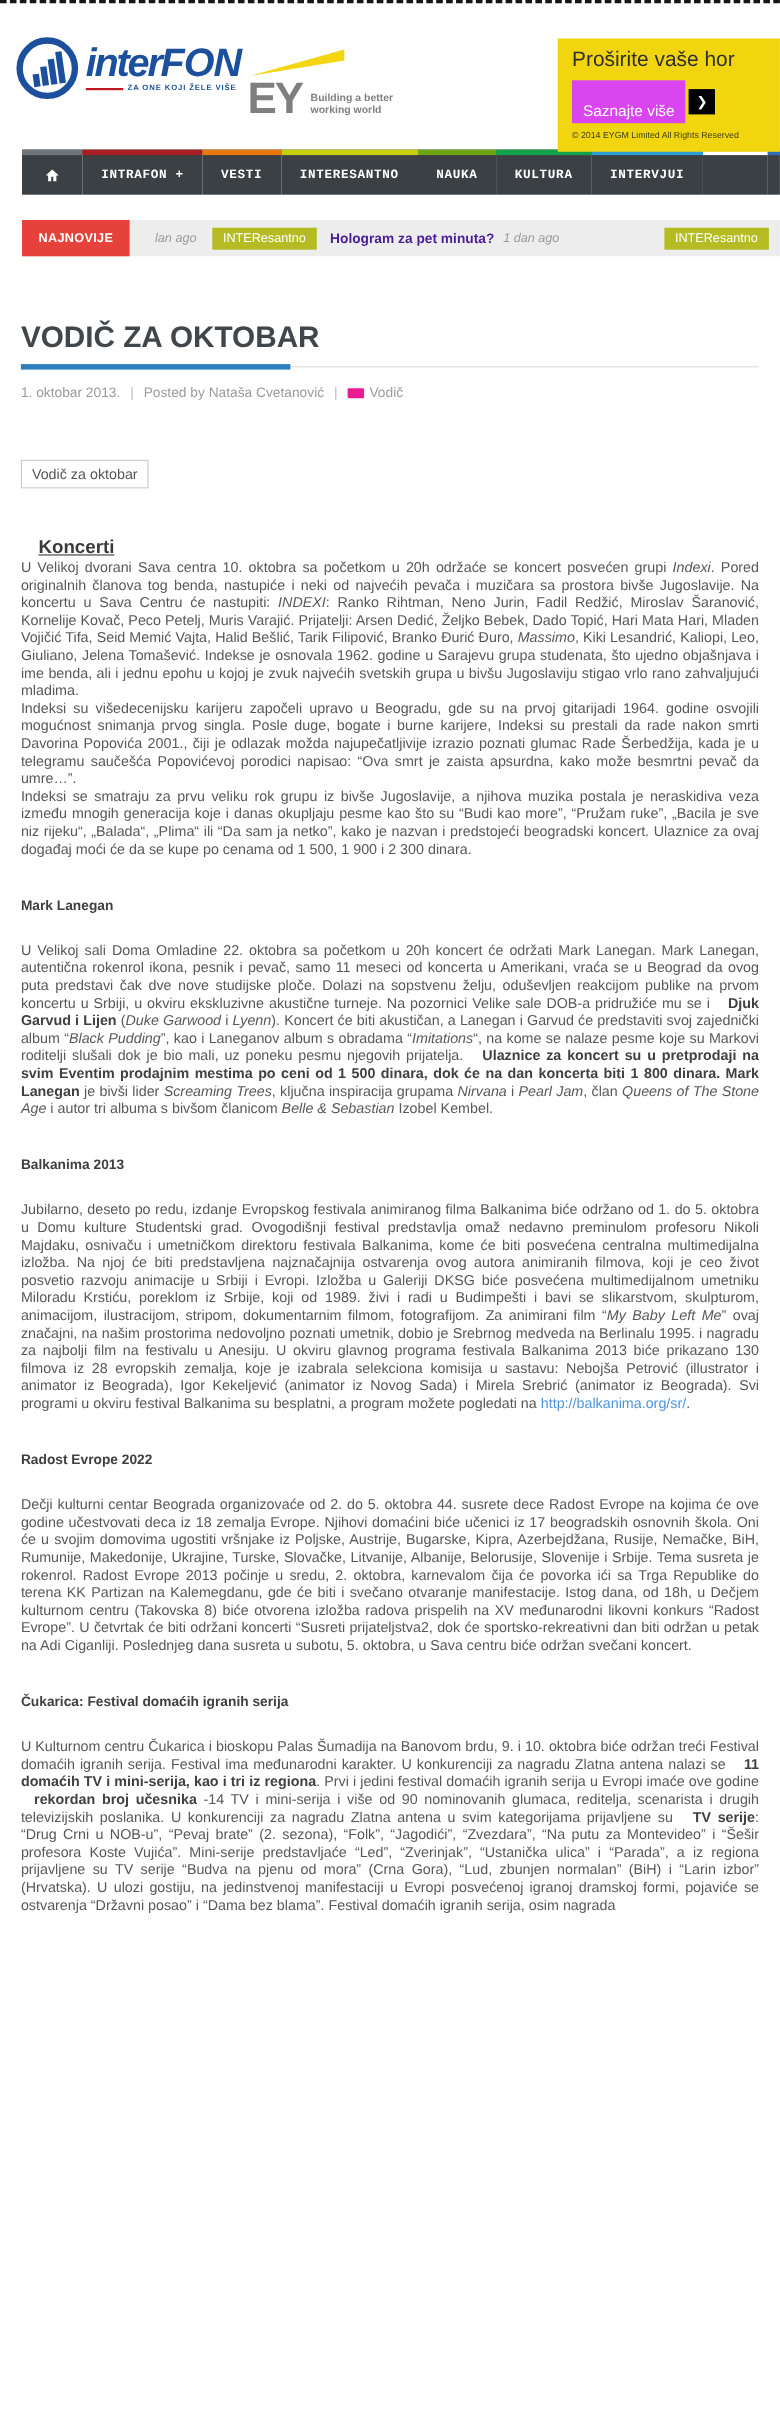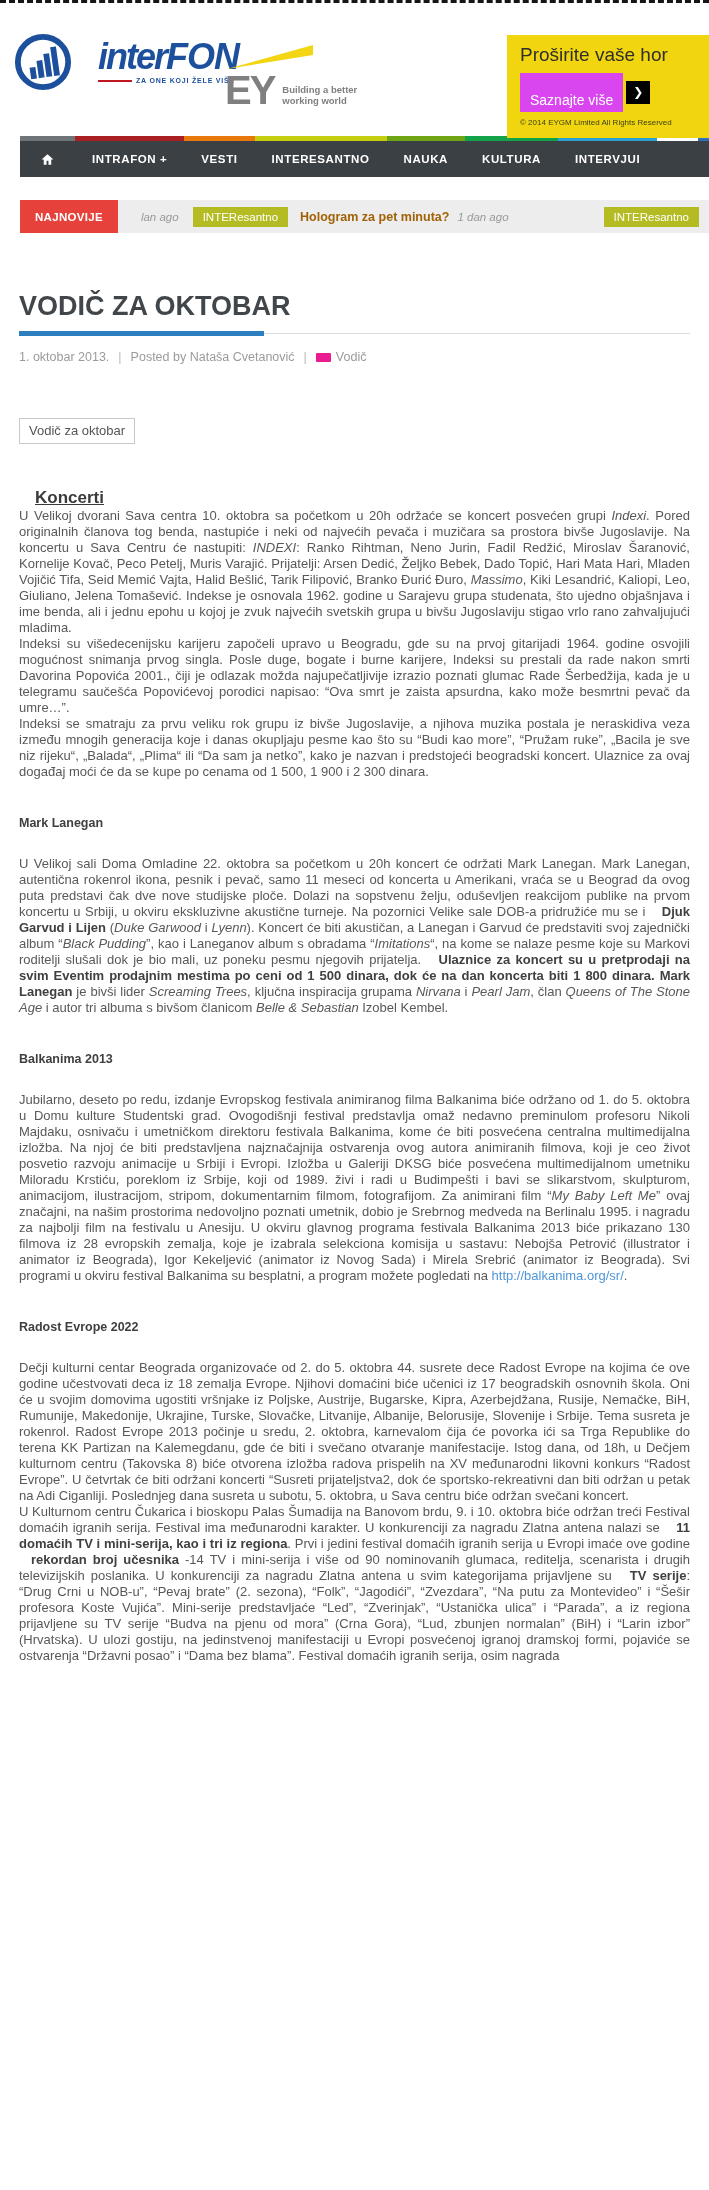--- a/index.html
+++ b/index.html
@@ -12,21 +12,21 @@
     --ad-yellow:#f0d50f;
   }
   *{box-sizing:border-box;}
   html,body{margin:0;padding:0;background:#fff;}
   body{width:709px;font-family:"Liberation Sans",sans-serif;}
   .page{position:relative;width:709px;min-height:2190px;background:#fff;overflow:hidden;}
   .top-dash{border-top:3px dashed #161616;width:100%;}
 
   
   header{position:relative;height:130px;padding:30px 0 0 14px;}
-  .logo-if{display:flex;align-items:center;text-decoration:none;gap:20px;}
+  .logo-if{display:flex;align-items:center;text-decoration:none;}
   .if-circle{width:58px;height:58px;flex:0 0 58px;}
   .if-text{margin-left:6px;width:140px;}
   .if-name{font-size:36px;line-height:34px;font-weight:bold;font-style:italic;color:#1c4f9c;letter-spacing:-2px;}
   .if-name .fon{letter-spacing:-1px;}
   .if-tagline{display:flex;align-items:center;margin-top:3px;}
   .if-tagline .tl-line{flex:0 0 34px;height:2px;background:#c01722;margin-right:4px;}
   .if-tagline span.txt{font-size:7px;font-weight:bold;color:#1c4f9c;letter-spacing:0.8px;white-space:nowrap;}
 
   .logo-ey{position:absolute;left:225px;top:40px;}
   .ey-beam{display:block;margin-left:0px;}
@@ -35,32 +35,32 @@
   .ey-tagline{font-size:9.5px;line-height:11px;font-weight:bold;color:#7f7f7f;margin-left:8px;padding-bottom:1px;}
 
   .ad{position:absolute;right:0;top:32px;width:202px;height:103px;background:var(--ad-yellow);padding:9px 0 0 13px;overflow:hidden;cursor:pointer;}
   .ad-headline{font-size:19px;color:#2f2f2f;white-space:nowrap;}
   .ad-cta-row{margin-top:7px;display:flex;align-items:center;}
   .ad-cta{background:#d946ef;color:#fff;font-size:14px;padding:19px 10px 4px;}
   .ad-arrow{background:#000;color:#fff;font-size:12px;padding:4px 7px 5px;margin-left:3px;}
   .ad-copy{margin-top:6px;font-size:8px;color:#3f3f12;}
 
   
-  .main-nav{display:flex;height:42px;margin:3px 0 0 20px;}
+  .main-nav{display:flex;height:42px;margin:3px 0 0 20px;font-family:Liberation Mono, monospace;}
   .nav-item{border-top:5px solid #777;background:var(--nav-bg);color:#fff;font-size:11.5px;font-weight:bold;letter-spacing:0.6px;display:flex;align-items:center;padding:0 17px;height:41px;cursor:pointer;white-space:nowrap;}
   .nav-spacer{flex:1;background:var(--nav-bg);height:36px;margin-top:5px;}
   .nav-partial{width:11px;border-top:5px solid #2e6fb7;background:var(--nav-bg);height:41px;}
 
   
   .ticker{display:flex;margin:22px 0 0 20px;height:33px;width:689px;}
   .ticker-badge{background:var(--ticker-red);color:#fff;font-weight:bold;font-size:11.5px;display:flex;align-items:center;padding:0 15px;letter-spacing:0.3px;}
   .ticker-track{flex:1;background:#ededed;display:flex;align-items:center;white-space:nowrap;overflow:hidden;padding-left:23px;}
   .ticker-time{font-style:italic;color:#9a9a9a;font-size:11.5px;margin-right:14px;}
   .ticker-tag{background:var(--tag-olive);color:#fff;font-size:11.5px;padding:4px 10px;margin-right:12px;flex:0 0 auto;cursor:pointer;}
-  .ticker-title{font-weight:bold;color:#a16207;font-size:12.5px;margin-right:8px;cursor:pointer;}
+  .ticker-title{font-weight:bold;color:#4c1d95;font-size:12.5px;margin-right:8px;cursor:pointer;}
   .ticker-entry{display:flex;align-items:center;}
   .ticker-entry.last{margin-left:auto;margin-right:-2px;}
 
   
   .article{padding:0 19px;}
   h1.title{font-size:27px;color:#41464b;margin:58px 0 0;font-weight:bold;letter-spacing:0;}
   .title-rule{position:relative;height:5px;margin-top:9px;}
   .title-rule .gray{position:absolute;left:0;right:0;top:2px;height:1px;background:#ddd;}
   .title-rule .blue{position:absolute;left:0;top:0;width:245px;height:5px;background:var(--accent-blue);}
   .meta{margin-top:14px;color:#9b9b9b;font-size:12.5px;display:flex;align-items:center;}
@@ -190,17 +190,18 @@
         <h2>Koncerti</h2>
         <p><span>U Velikoj dvorani Sava centra 10. oktobra sa početkom u 20h održaće se koncert posvećen grupi </span><i>Indexi</i><span>. Pored originalnih članova tog benda, nastupiće i neki od najvećih pevača i muzičara sa prostora bivše Jugoslavije. Na koncertu u Sava Centru će nastupiti: </span><i>INDEXI</i><span>: Ranko Rihtman, Neno Jurin, Fadil Redžić, Miroslav Šaranović, Kornelije Kovač, Peco Petelj, Muris Varajić. Prijatelji: Arsen Dedić, Željko Bebek, Dado Topić, Hari Mata Hari, Mladen Vojičić Tifa, Seid Memić Vajta, Halid Bešlić, Tarik Filipović, Branko Đurić Đuro, </span><i>Massimo</i><span>, Kiki Lesandrić, Kaliopi, Leo, Giuliano, Jelena Tomašević. Indekse je osnovala 1962. godine u Sarajevu grupa studenata, što ujedno objašnjava i ime benda, ali i jednu epohu u kojoj je zvuk najvećih svetskih grupa u bivšu Jugoslaviju stigao vrlo rano zahvaljujući mladima.</span></p>
         <p><span>Indeksi su višedecenijsku karijeru započeli upravo u Beogradu, gde su na prvoj gitarijadi 1964. godine osvojili mogućnost snimanja prvog singla. Posle duge, bogate i burne karijere, Indeksi su prestali da rade nakon smrti Davorina Popovića 2001., čiji je odlazak možda najupečatljivije izrazio poznati glumac Rade Šerbedžija, kada je u telegramu saučešća Popovićevoj porodici napisao: “Ova smrt je zaista apsurdna, kako može besmrtni pevač da umre…”.</span></p>
         <p><span>Indeksi se smatraju za prvu veliku rok grupu iz bivše Jugoslavije, a njihova muzika postala je neraskidiva veza između mnogih generacija koje i danas okupljaju pesme kao što su “Budi kao more”, “Pružam ruke”, „Bacila je sve niz rijeku“, „Balada“, „Plima“ ili “Da sam ja netko”, kako je nazvan i predstojeći beogradski koncert. Ulaznice za ovaj događaj moći će da se kupe po cenama od 1 500, 1 900 i 2 300 dinara.</span></p>
         <h3>Mark Lanegan</h3>
         <p><span>U Velikoj sali Doma Omladine 22. oktobra sa početkom u 20h koncert će održati Mark Lanegan. Mark Lanegan, autentična rokenrol ikona, pesnik i pevač, samo 11 meseci od koncerta u Amerikani, vraća se u Beograd da ovog puta predstavi čak dve nove studijske ploče. Dolazi na sopstvenu želju, oduševljen reakcijom publike na prvom koncertu u Srbiji, u okviru ekskluzivne akustične turneje. Na pozornici Velike sale DOB-a pridružiće mu se i </span><b>Djuk Garvud i Lijen</b><span> (</span><i>Duke Garwood</i><span> i </span><i>Lyenn</i><span>). Koncert će biti akustičan, a Lanegan i Garvud će predstaviti svoj zajednički album “</span><i>Black Pudding</i><span>”, kao i Laneganov album s obradama “</span><i>Imitations</i><span>“, na kome se nalaze pesme koje su Markovi roditelji slušali dok je bio mali, uz poneku pesmu njegovih prijatelja. </span><b>Ulaznice za koncert su u pretprodaji na svim Eventim prodajnim mestima po ceni od 1 500 dinara, dok će na dan koncerta biti 1 800 dinara. Mark Lanegan</b><span> je bivši lider </span><i>Screaming Trees</i><span>, ključna inspiracija grupama </span><i>Nirvana</i><span> i </span><i>Pearl Jam</i><span>, član </span><i>Queens of The Stone Age</i><span> i autor tri albuma s bivšom članicom </span><i>Belle &amp; Sebastian</i><span> Izobel Kembel.</span></p>
         <h3>Balkanima 2013</h3>
         <p><span>Jubilarno, deseto po redu, izdanje Evropskog festivala animiranog filma Balkanima biće održano od 1. do 5. oktobra u Domu kulture Studentski grad. Ovogodišnji festival predstavlja omaž nedavno preminulom profesoru Nikoli Majdaku, osnivaču i umetničkom direktoru festivala Balkanima, kome će biti posvećena centralna multimedijalna izložba. Na njoj će biti predstavljena najznačajnija ostvarenja ovog autora animiranih filmova, koji je ceo život posvetio razvoju animacije u Srbiji i Evropi. Izložba u Galeriji DKSG biće posvećena multimedijalnom umetniku Miloradu Krstiću, poreklom iz Srbije, koji od 1989. živi i radi u Budimpešti i bavi se slikarstvom, skulpturom, animacijom, ilustracijom, stripom, dokumentarnim filmom, fotografijom. Za animirani film “</span><i>My Baby Left Me</i><span>” ovaj značajni, na našim prostorima nedovoljno poznati umetnik, dobio je Srebrnog medveda na Berlinalu 1995. i nagradu za najbolji film na festivalu u Anesiju. U okviru glavnog programa festivala Balkanima 2013 biće prikazano 130 filmova iz 28 evropskih zemalja, koje je izabrala selekciona komisija u sastavu: Nebojša Petrović (illustrator i animator iz Beograda), Igor Kekeljević (animator iz Novog Sada) i Mirela Srebrić (animator iz Beograda). Svi programi u okviru festival Balkanima su besplatni, a program možete pogledati na </span><a>http://balkanima.org/sr/</a><span>.</span></p>
         <h3>Radost Evrope 2022</h3>
         <p><span>Dečji kulturni centar Beograda organizovaće od 2. do 5. oktobra 44. susrete dece Radost Evrope na kojima će ove godine učestvovati deca iz 18 zemalja Evrope. Njihovi domaćini biće učenici iz 17 beogradskih osnovnih škola. Oni će u svojim domovima ugostiti vršnjake iz Poljske, Austrije, Bugarske, Kipra, Azerbejdžana, Rusije, Nemačke, BiH, Rumunije, Makedonije, Ukrajine, Turske, Slovačke, Litvanije, Albanije, Belorusije, Slovenije i Srbije. Tema susreta je rokenrol. Radost Evrope 2013 počinje u sredu, 2. oktobra, karnevalom čija će povorka ići sa Trga Republike do terena KK Partizan na Kalemegdanu, gde će biti i svečano otvaranje manifestacije. Istog dana, od 18h, u Dečjem kulturnom centru (Takovska 8) biće otvorena izložba radova prispelih na XV međunarodni likovni konkurs “Radost Evrope”. U četvrtak će biti održani koncerti “Susreti prijateljstva2, dok će sportsko-rekreativni dan biti održan u petak na Adi Ciganliji. Poslednjeg dana susreta u subotu, 5. oktobra, u Sava centru biće održan svečani koncert.</span></p>
+        <h3>Čukarica: Festival domaćih igranih serija</h3>
         <p><span>U Kulturnom centru Čukarica i bioskopu Palas Šumadija na Banovom brdu, 9. i 10. oktobra biće održan treći Festival domaćih igranih serija. Festival ima međunarodni karakter. U konkurenciji za nagradu Zlatna antena nalazi se </span><b>11 domaćih TV i mini-serija, kao i tri iz regiona</b><span>. Prvi i jedini festival domaćih igranih serija u Evropi imaće ove godine </span><b>rekordan broj učesnika</b><span> -14 TV i mini-serija i više od 90 nominovanih glumaca, reditelja, scenarista i drugih televizijskih poslanika. U konkurenciji za nagradu Zlatna antena u svim kategorijama prijavljene su </span><b>TV serije</b><span>: “Drug Crni u NOB-u”, “Pevaj brate” (2. sezona), “Folk”, “Jagodići”, “Zvezdara”, “Na putu za Montevideo” i “Šešir profesora Koste Vujića”. Mini-serije predstavljaće “Led”, “Zverinjak”, “Ustanička ulica” i “Parada”, a iz regiona prijavljene su TV serije “Budva na pjenu od mora” (Crna Gora), “Lud, zbunjen normalan” (BiH) i “Larin izbor” (Hrvatska). U ulozi gostiju, na jedinstvenoj manifestaciji u Evropi posvećenoj igranoj dramskoj formi, pojaviće se ostvarenja “Državni posao” i “Dama bez blama”. Festival domaćih igranih serija, osim nagrada </span><span> </span></p>
       </div>
   </main>
 
 </div>
 
 </body></html>

